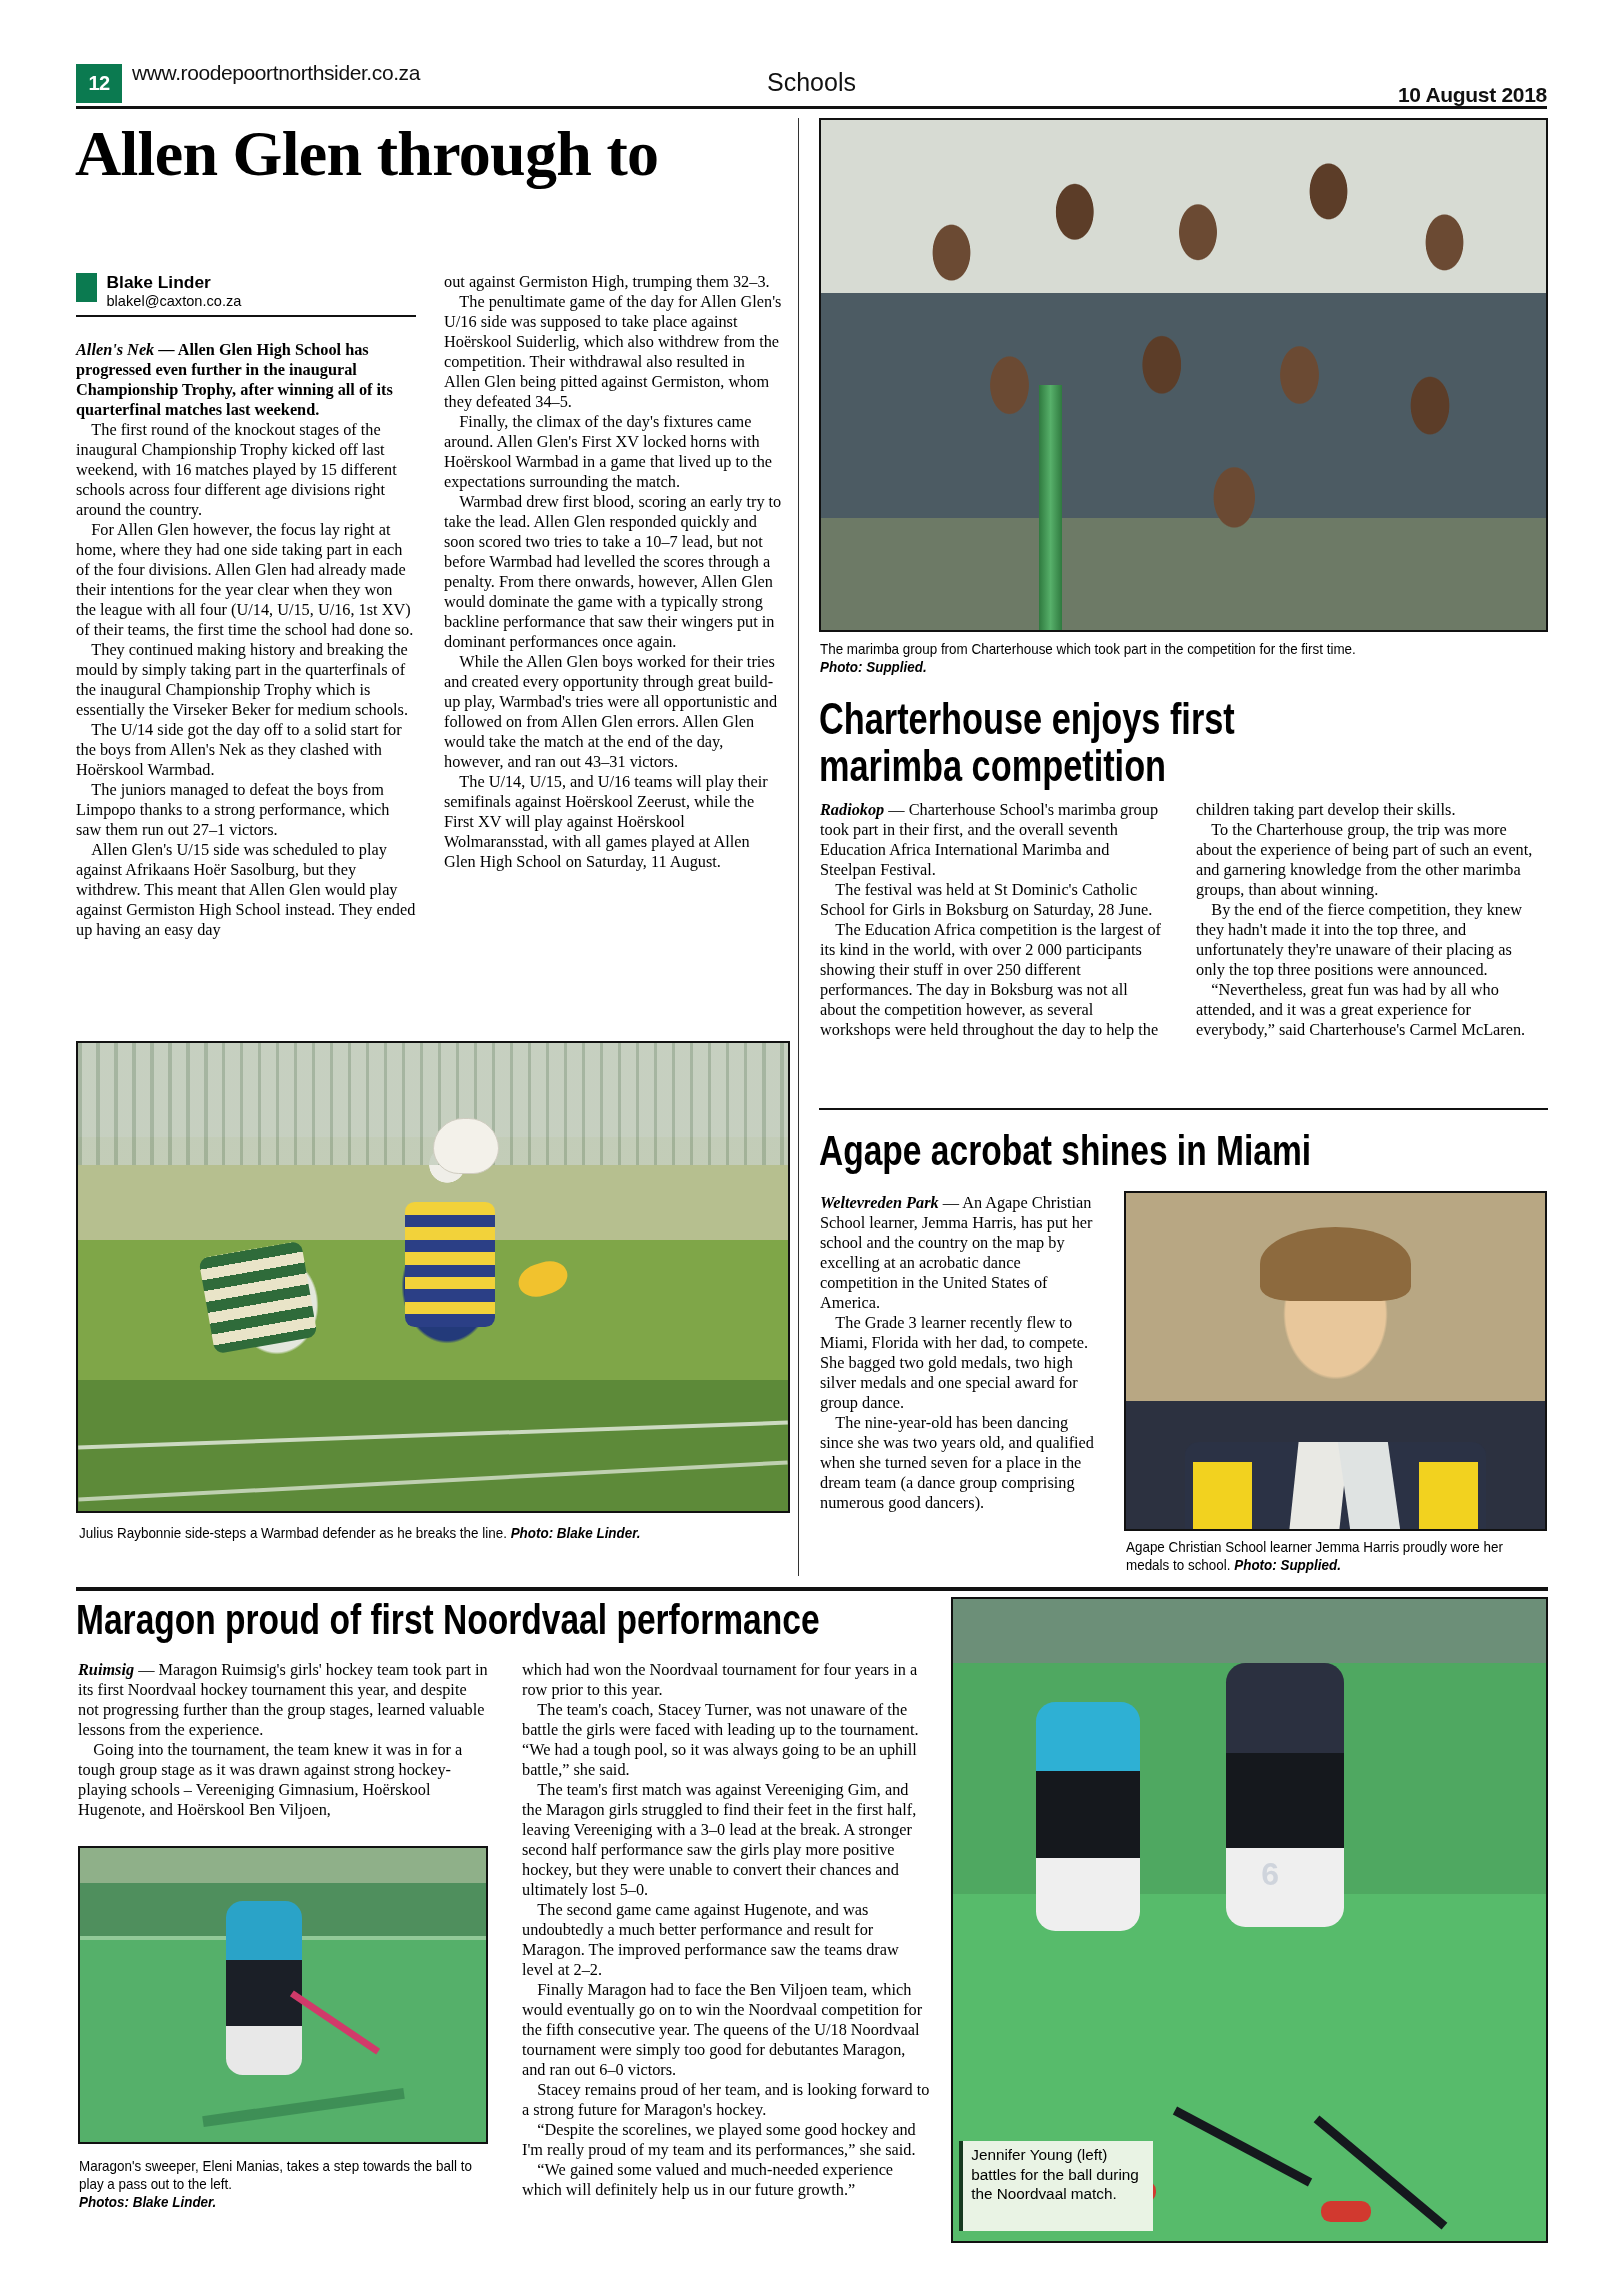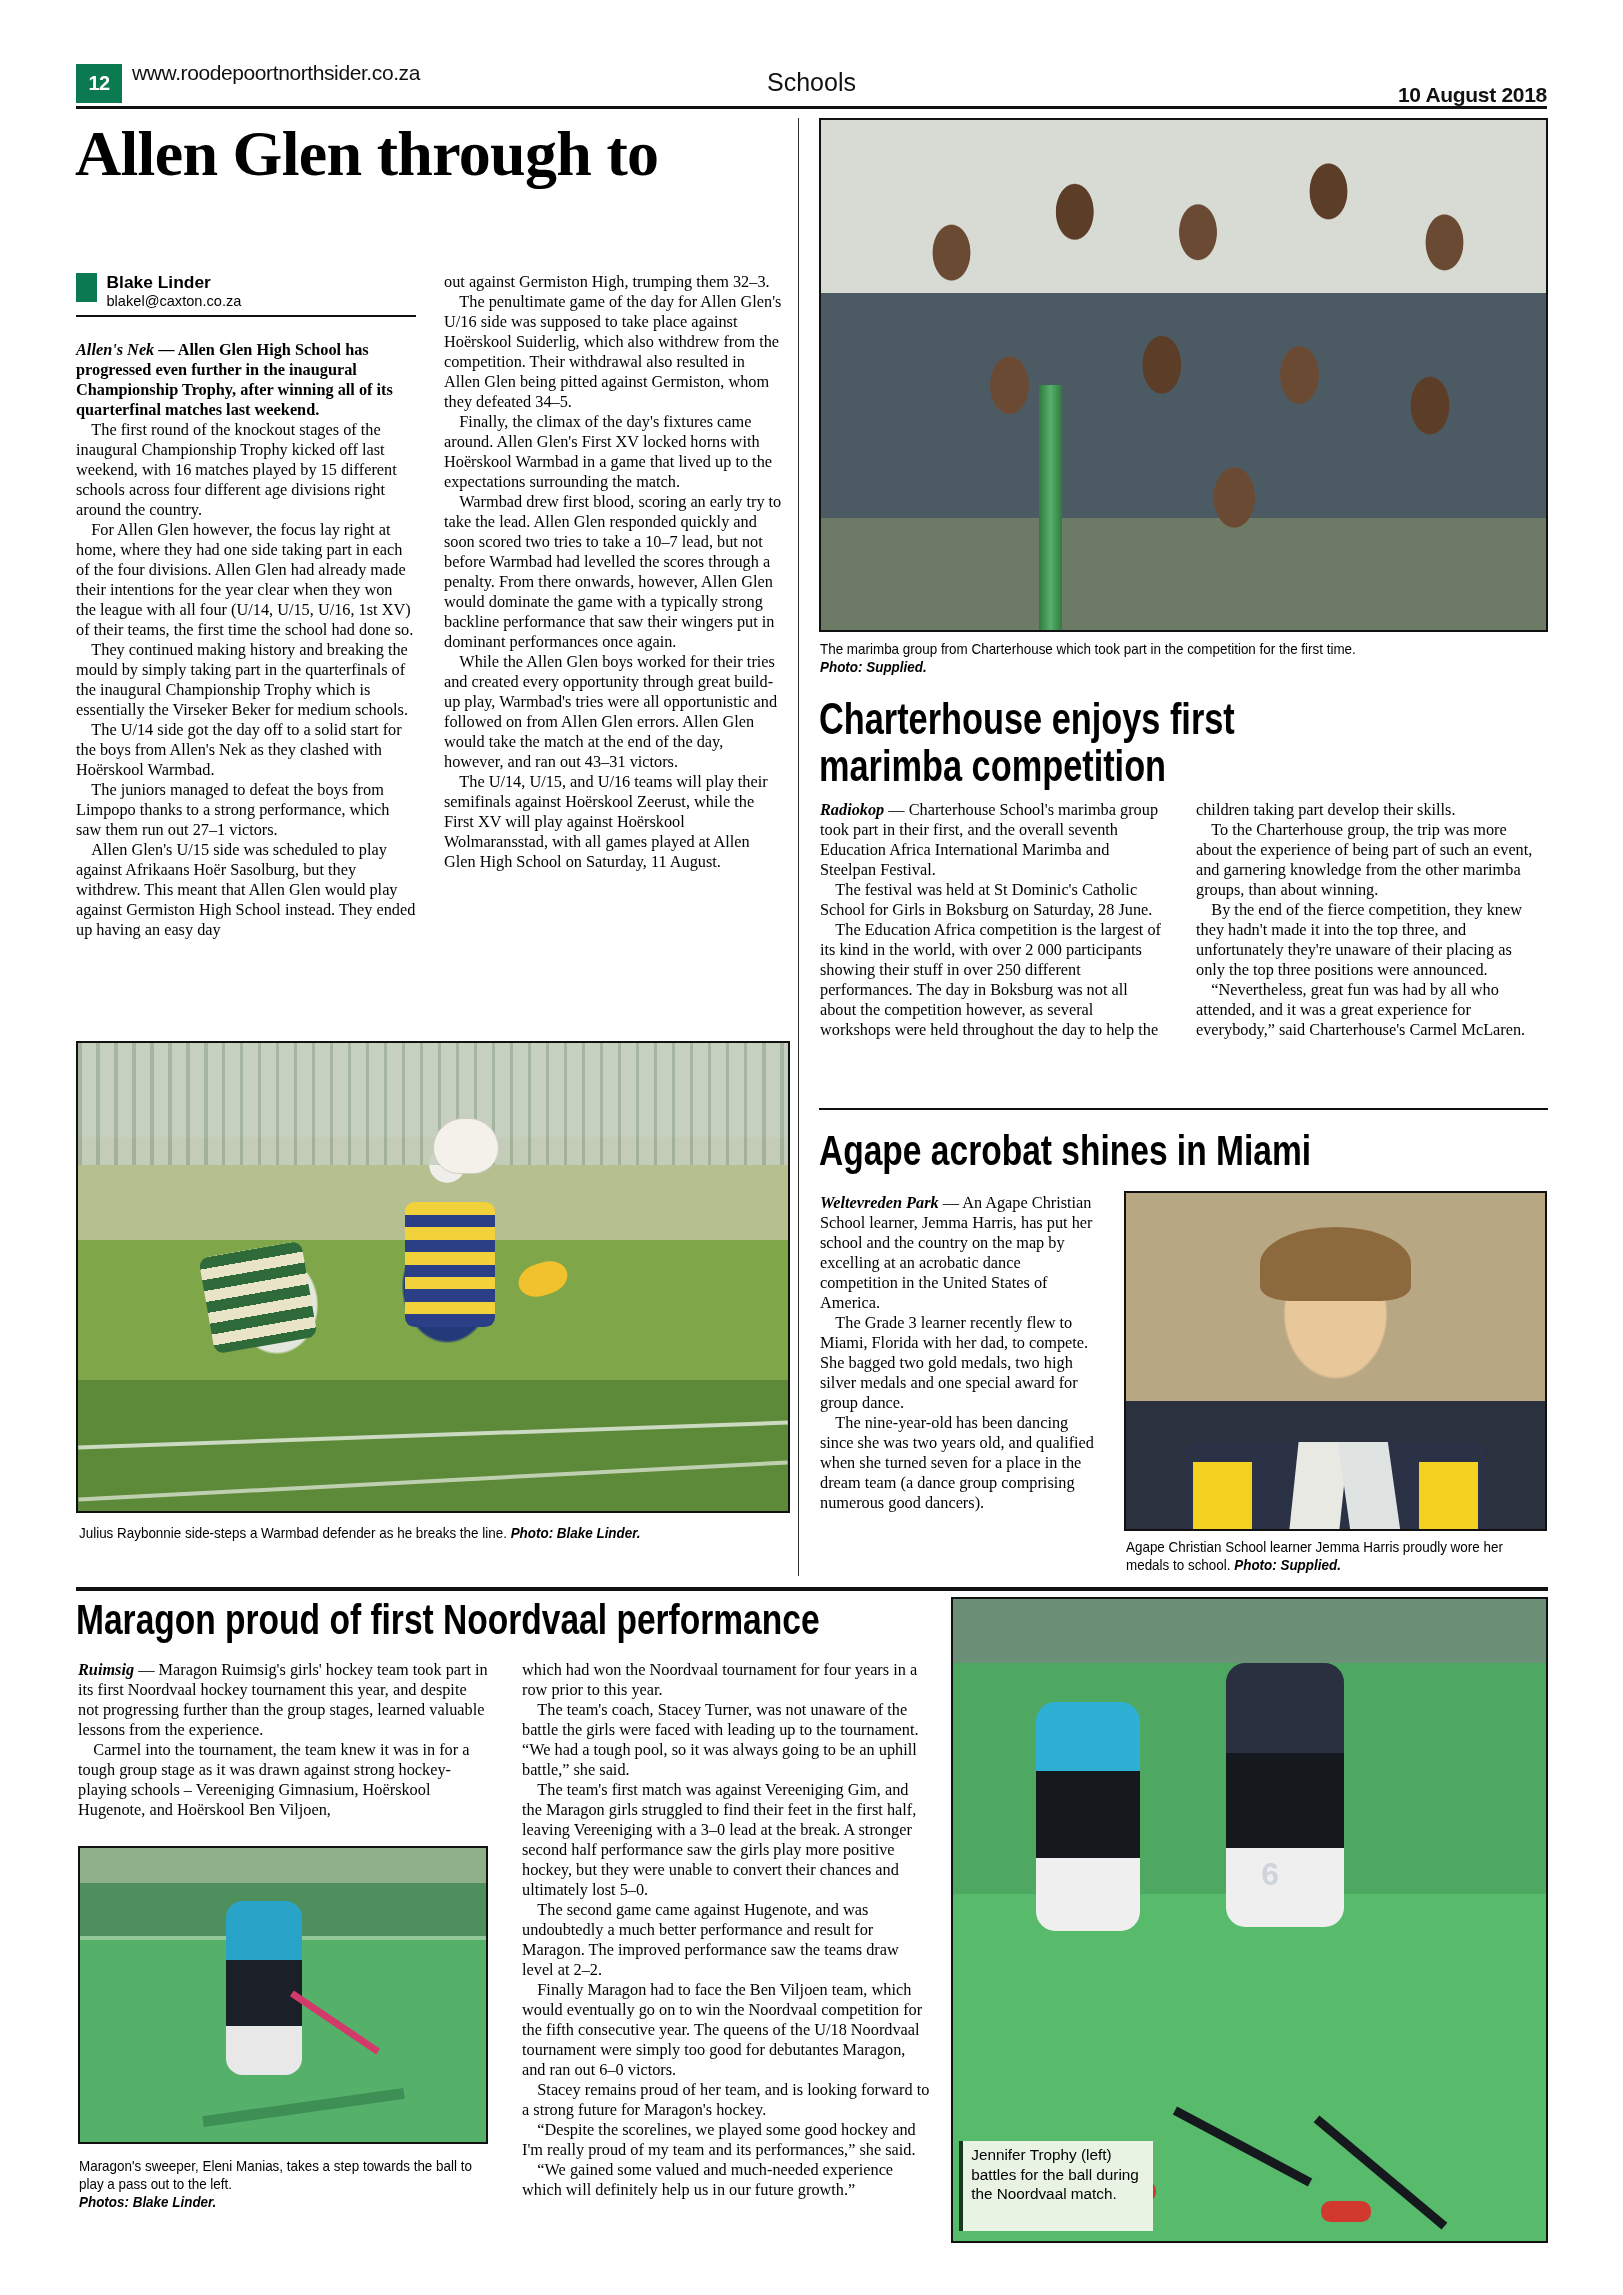--- a/index.html
+++ b/index.html
@@ -308,21 +308,21 @@
     <span>Agape Christian School learner Jemma Harris proudly wore her medals to school.</span>
     <span class="credit">Photo: Supplied.</span>
   </div>
 
   <div class="rule" style="left:76px;top:1587px;width:1472px;height:4.2px;"></div>
 
   <div class="headline" style="position:absolute;left:76px;top:1595px;font-size:43px;">Maragon proud of first Noordvaal performance</div>
 
   <div class="body-col" style="left:78px;top:1660px;width:410px;">
     <p class="first"><span class="dateline">Ruimsig</span><span> — Maragon Ruimsig's girls' hockey team took part in its first Noordvaal hockey tournament this year, and despite not progressing further than the group stages, learned valuable lessons from the experience.</span></p>
-    <p>Carmel into the tournament, the team knew it was in for a tough group stage as it was drawn against strong hockey-playing schools – Vereeniging Gimnasium, Hoërskool Hugenote, and Hoërskool Ben Viljoen,</p>
+    <p>Going into the tournament, the team knew it was in for a tough group stage as it was drawn against strong hockey-playing schools – Vereeniging Gimnasium, Hoërskool Hugenote, and Hoërskool Ben Viljoen,</p>
   </div>
 
   <div class="body-col" style="left:522px;top:1660px;width:410px;">
     <p class="first">which had won the Noordvaal tournament for four years in a row prior to this year.</p>
     <p>The team's coach, Stacey Turner, was not unaware of the battle the girls were faced with leading up to the tournament. “We had a tough pool, so it was always going to be an uphill battle,” she said.</p>
     <p>The team's first match was against Vereeniging Gim, and the Maragon girls struggled to find their feet in the first half, leaving Vereeniging with a 3–0 lead at the break. A stronger second half performance saw the girls play more positive hockey, but they were unable to convert their chances and ultimately lost 5–0.</p>
     <p>The second game came against Hugenote, and was undoubtedly a much better performance and result for Maragon. The improved performance saw the teams draw level at 2–2.</p>
     <p>Finally Maragon had to face the Ben Viljoen team, which would eventually go on to win the Noordvaal competition for the fifth consecutive year. The queens of the U/18 Noordvaal tournament were simply too good for debutantes Maragon, and ran out 6–0 victors.</p>
     <p>Stacey remains proud of her team, and is looking forward to a strong future for Maragon's hockey.</p>
     <p>“Despite the scorelines, we played some good hockey and I'm really proud of my team and its performances,” she said.</p>
@@ -342,16 +342,16 @@
 
   <div class="photo ph-hockey2" style="left:951px;top:1597px;width:597px;height:646px;">
     <div class="p1"></div>
     <div class="p2"></div>
     <div class="num">6</div>
     <div class="stick1"></div>
     <div class="stick2"></div>
     <div class="shoe"></div>
     <div class="shoe2"></div>
   </div>
-  <div class="incaption" style="left:959px;top:2141px;width:194px;height:90px;">Jennifer Trophy (left) battles for the ball during the Noordvaal match.</div>
+  <div class="incaption" style="left:959px;top:2141px;width:194px;height:90px;">Jennifer Young (left) battles for the ball during the Noordvaal match.</div>
 
 </div>
 
 
 </body></html>

